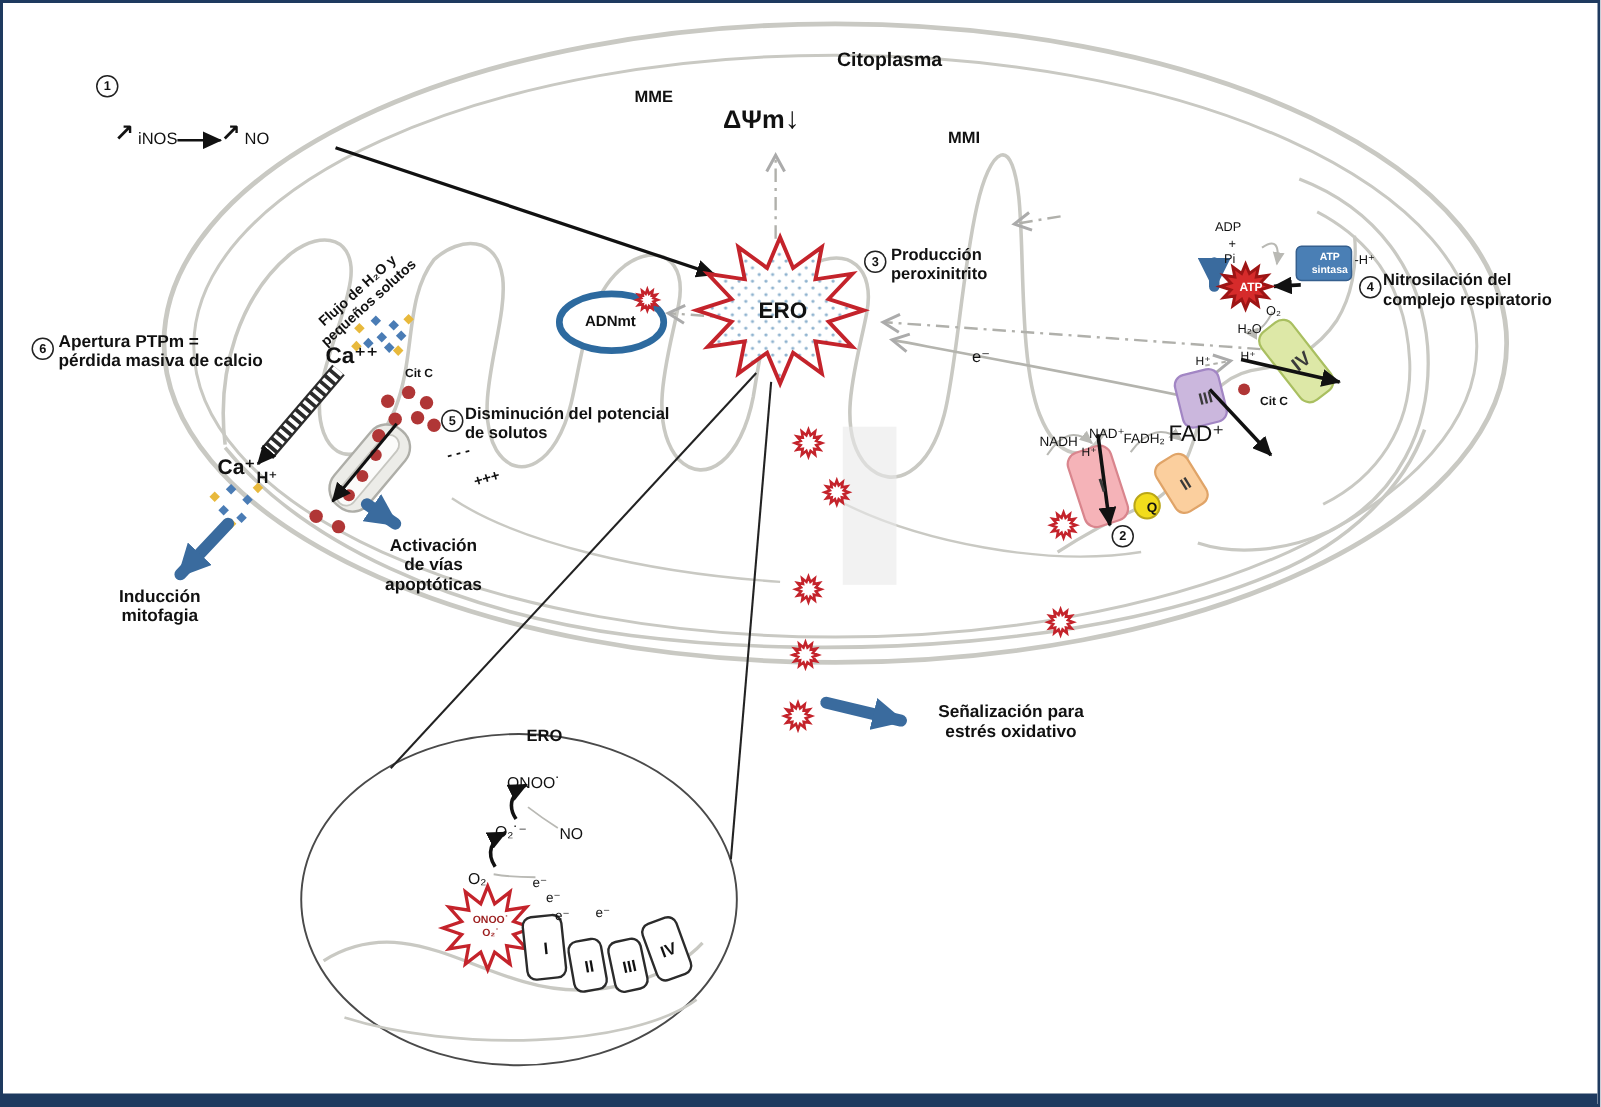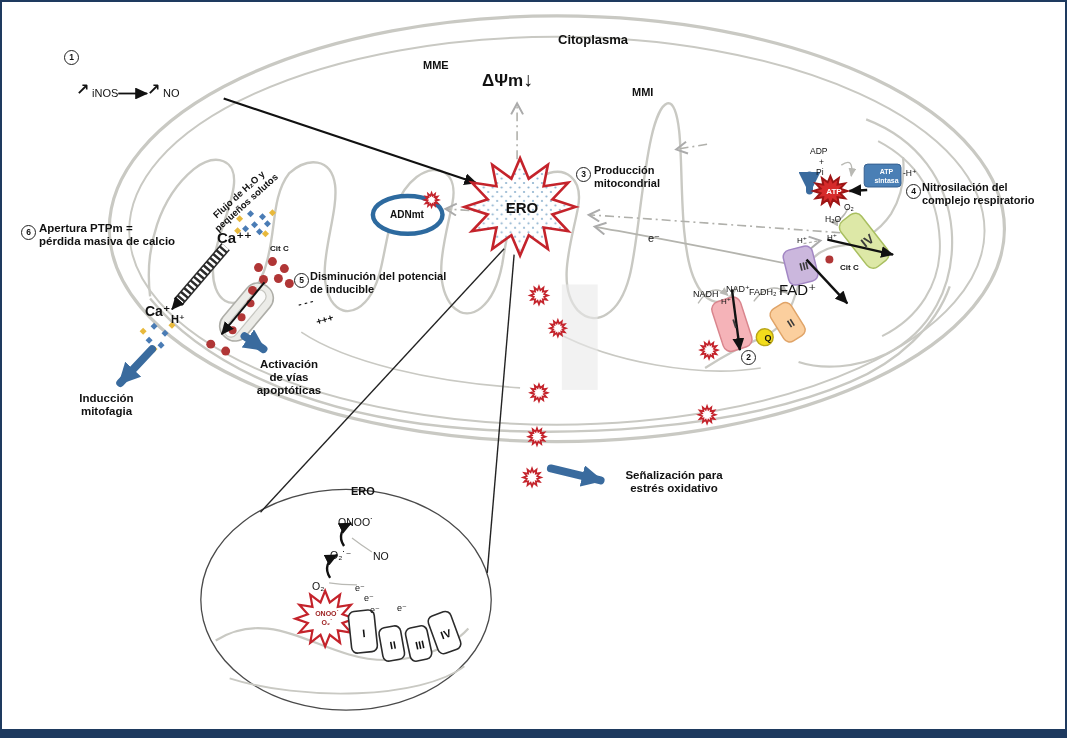--- a/index.html
+++ b/index.html
@@ -209,21 +209,21 @@
 
 <div class="numcircle" style="left:62px;top:48px">1</div>
 <div class="t" style="left:74px;top:79px;font-size:16px">↗</div>
 <div class="t n" style="left:90px;top:85px;font-size:11px">iNOS</div>
 <div class="t" style="left:145px;top:79px;font-size:16px">↗</div>
 <div class="t n" style="left:161px;top:85px;font-size:11px">NO</div>
 
 <div class="numcircle" style="left:574px;top:165px">3</div>
 <div class="t blk" style="left:592px;top:162px;font-size:11px">
   <span>Producción</span>
-  <span>mitocondrial</span>
+  <span>peroxinitrito</span>
 </div>
 
 <div class="t ctr" style="left:496px;top:197px;width:48px;font-size:15px">ERO</div>
 <div class="t" style="left:388px;top:207px;font-size:10px">ADNmt</div>
 <div class="t n" style="left:646px;top:230px;font-size:11px">e⁻</div>
 
 <div class="t n" style="left:808px;top:145px;font-size:8.5px">ADP</div>
 <div class="t n" style="left:817px;top:156px;font-size:8.5px">+</div>
 <div class="t n" style="left:814px;top:166px;font-size:8.5px">Pi</div>
 <div class="t ctr" style="left:820px;top:185px;width:24px;font-size:8px;color:#fff">ATP</div>
@@ -267,21 +267,21 @@
 <div class="t blk ctr" style="left:186px;top:186px;width:110px;font-size:9.5px;transform:rotate(-42deg)">
   <span>Flujo de H₂O y</span>
   <span>pequeños solutos</span>
 </div>
 <div class="t" style="left:215px;top:227px;font-size:15px">Ca⁺⁺</div>
 <div class="t" style="left:268px;top:242px;font-size:8px">Cit C</div>
 
 <div class="numcircle" style="left:292px;top:271px">5</div>
 <div class="t blk" style="left:308px;top:268px;font-size:11px">
   <span>Disminución del potencial</span>
-  <span>de inducible</span>
+  <span>de solutos</span>
 </div>
 <div class="t" style="left:296px;top:295px;font-size:10px;transform:rotate(-14deg)">- - -</div>
 <div class="t" style="left:314px;top:312px;font-size:10px;transform:rotate(-16deg)">+++</div>
 
 <div class="t" style="left:143px;top:301px;font-size:14px">Ca⁺</div>
 <div class="t" style="left:169px;top:311px;font-size:11px">H⁺</div>
 
 <div class="t blk ctr" style="left:52px;top:390px;width:105px;font-size:11.5px">
   <span>Inducción</span>
   <span>mitofagia</span>

